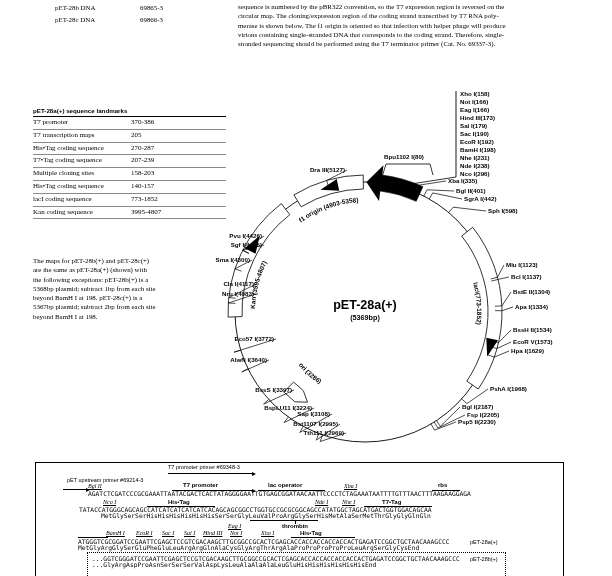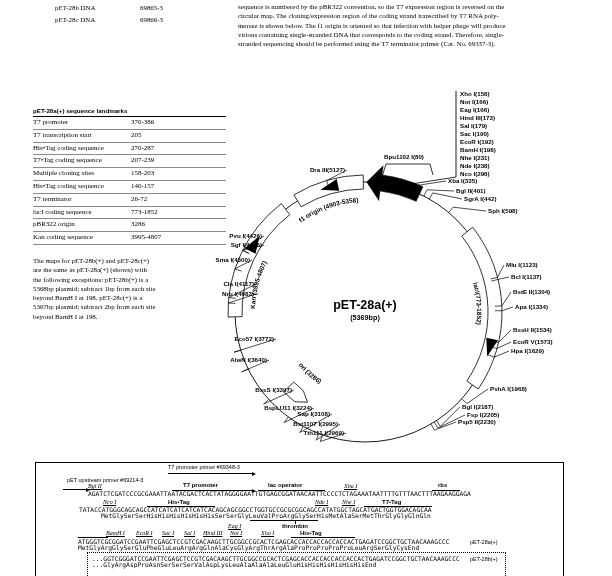--- a/index.html
+++ b/index.html
@@ -57,50 +57,42 @@
     </div>
 
   <div id="landmarks" class="abs">
     <div id="lm-title">pET-28a(+) sequence landmarks</div>
     <div id="lm-rows">
         <div class="lm-row">
           <div>T7 promoter</div>
           <div class="lm-val">370-386</div>
         </div>
         <div class="lm-row">
-          <div>T7 transcription start</div>
+          <div>T7 transcription maps</div>
           <div class="lm-val">205</div>
         </div>
         <div class="lm-row">
           <div>His•Tag coding sequence</div>
           <div class="lm-val">270-287</div>
         </div>
         <div class="lm-row">
           <div>T7•Tag coding sequence</div>
           <div class="lm-val">207-239</div>
         </div>
         <div class="lm-row">
           <div>Multiple cloning sites</div>
           <div class="lm-val">158-203</div>
         </div>
         <div class="lm-row">
           <div>His•Tag coding sequence</div>
           <div class="lm-val">140-157</div>
         </div>
         <div class="lm-row">
-          <div>T7 terminator</div>
-          <div class="lm-val">26-72</div>
-        </div>
-        <div class="lm-row">
           <div>lacI coding sequence</div>
           <div class="lm-val">773-1852</div>
-        </div>
-        <div class="lm-row">
-          <div>pBR322 origin</div>
-          <div class="lm-val">3286</div>
         </div>
         <div class="lm-row">
           <div>Kan coding sequence</div>
           <div class="lm-val">3995-4807</div>
         </div>
       </div>
   </div>
 
   <div id="note" class="abs">
       <div>The maps for pET-28b(+) and pET-28c(+)</div>

